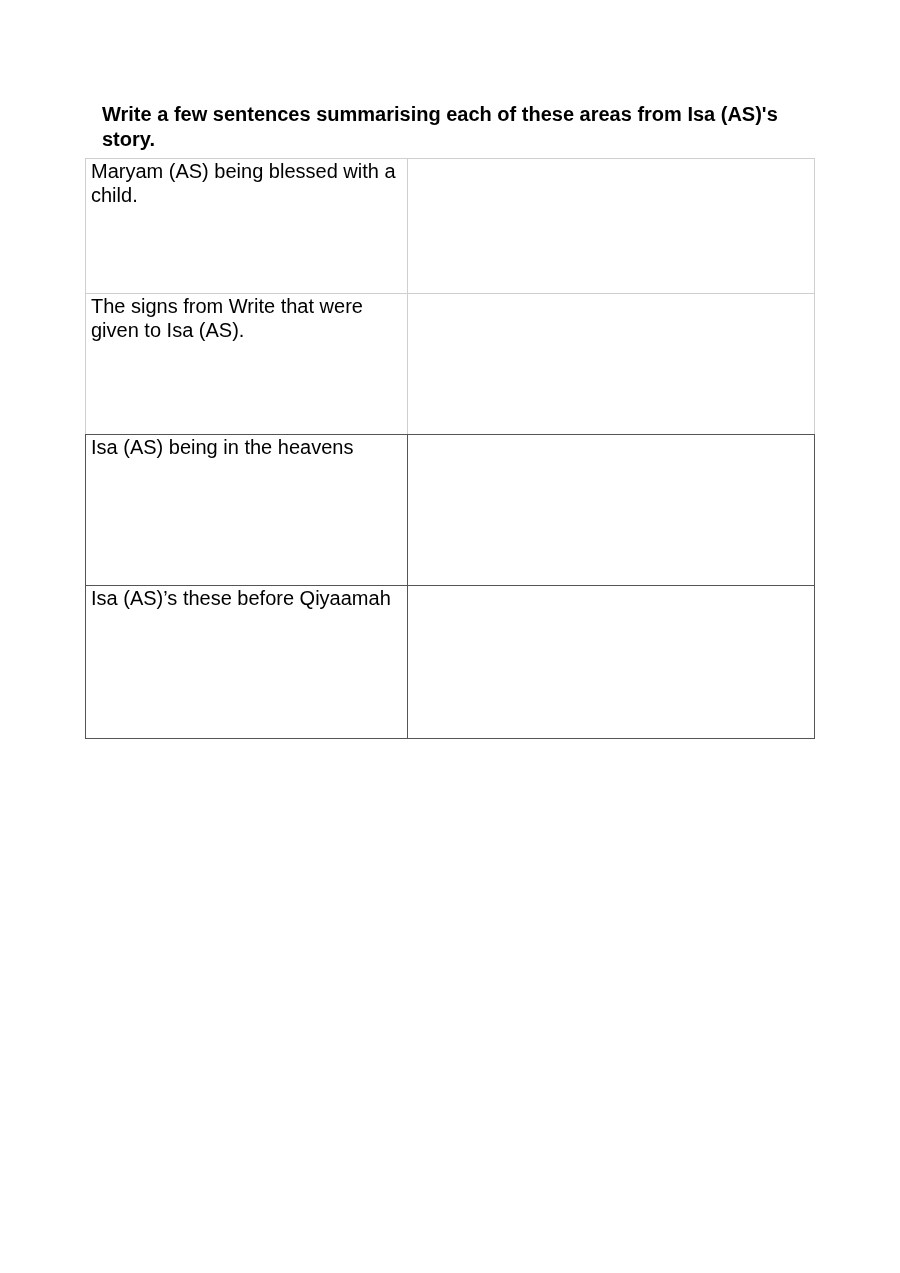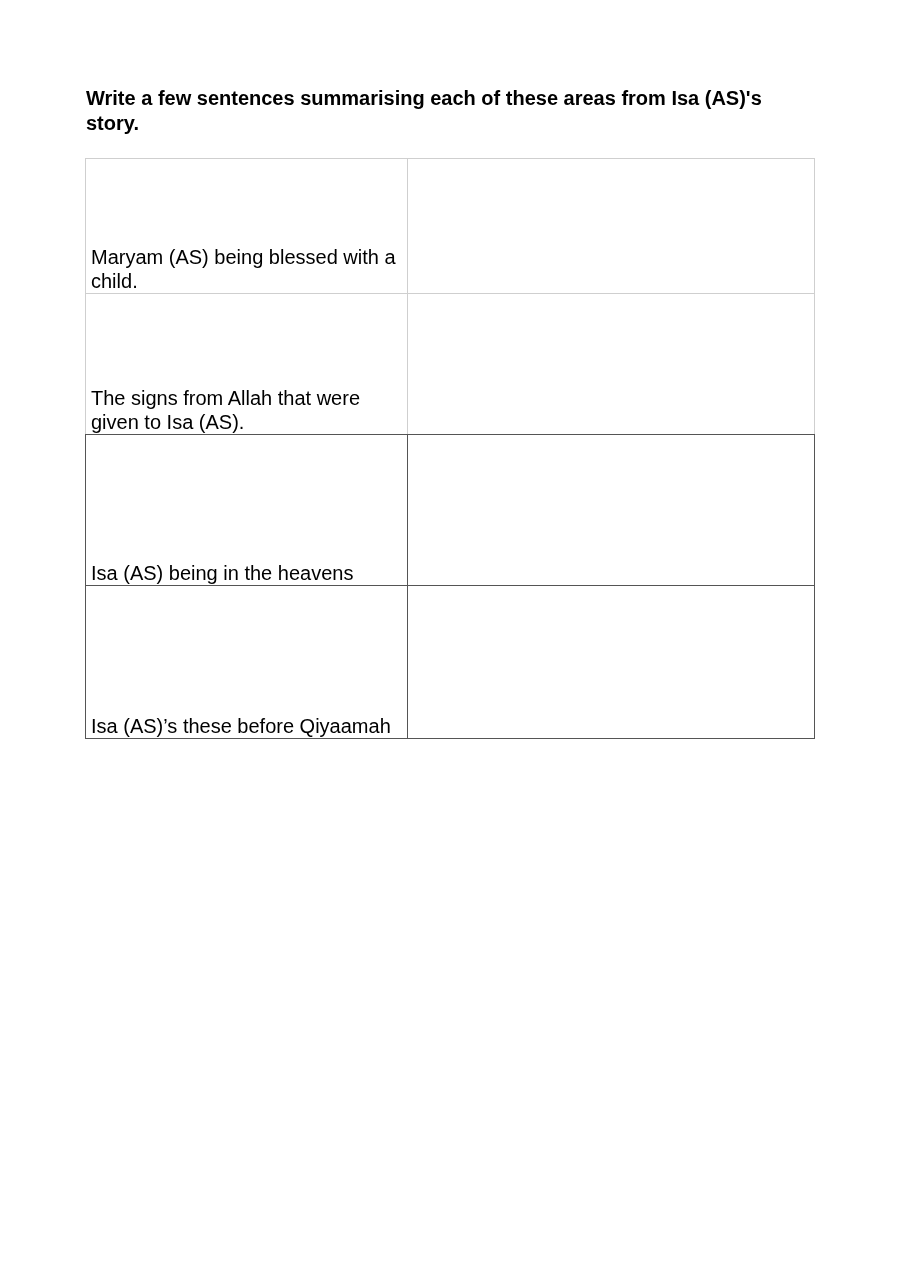--- a/index.html
+++ b/index.html
@@ -1,18 +1,18 @@
 <!DOCTYPE html>
 <html><head>
   <meta charset="utf-8">
   <style>
     html, body { margin: 0; padding: 0; background: #ffffff; }
     body { width: 900px; height: 1273px; position: relative; font-family: "Liberation Sans", sans-serif; color: #000; }
-    .title { position: absolute; left: 86px; top: 86px; width: 730px; font-size: 20px; font-weight: bold; line-height: 25px; margin: 0; }
-    .cell { position: absolute; box-sizing: border-box; display: flex; align-items: flex-end; }
+    .title { position: absolute; left: 86px; top: 86px; width: 730px; font-size: 20px; font-weight: bold; line-height: 25px; margin: 16px; }
+    .cell { position: absolute; box-sizing: border-box; display: flex; align-items: flex-start; }
     .cell .txt { font-size: 20px; line-height: 24px; padding-left: 5px; padding-right: 8px; }
     .light-v { position: absolute; background: #cfcfcf; }
     .dark-v { position: absolute; background: #555; }
   </style>
 </head>
 <body>
 
 <h1 class="title">Write a few sentences summarising each of these areas from Isa (AS)'s story.</h1>
 
 <div>
@@ -31,21 +31,21 @@
   <div class="dark-v" style="left:814px;top:434px;width:1px;height:305px;"></div>
 
   <div class="cell" style="left:86px;top:159px;width:321px;height:134px;">
     <span class="txt">Maryam (AS) being blessed with a child.</span>
   </div>
   <div class="cell" style="left:408px;top:159px;width:406px;height:134px;">
     <span class="txt"></span>
   </div>
 
   <div class="cell" style="left:86px;top:294px;width:321px;height:140px;">
-    <span class="txt">The signs from Allah that were given to Isa (AS).</span>
+    <span class="txt">The signs from Write that were given to Isa (AS).</span>
   </div>
   <div class="cell" style="left:408px;top:294px;width:406px;height:140px;">
     <span class="txt"></span>
   </div>
 
   <div class="cell" style="left:86px;top:435px;width:321px;height:150px;">
     <span class="txt">Isa (AS) being in the heavens</span>
   </div>
   <div class="cell" style="left:408px;top:435px;width:406px;height:150px;">
     <span class="txt"></span>

